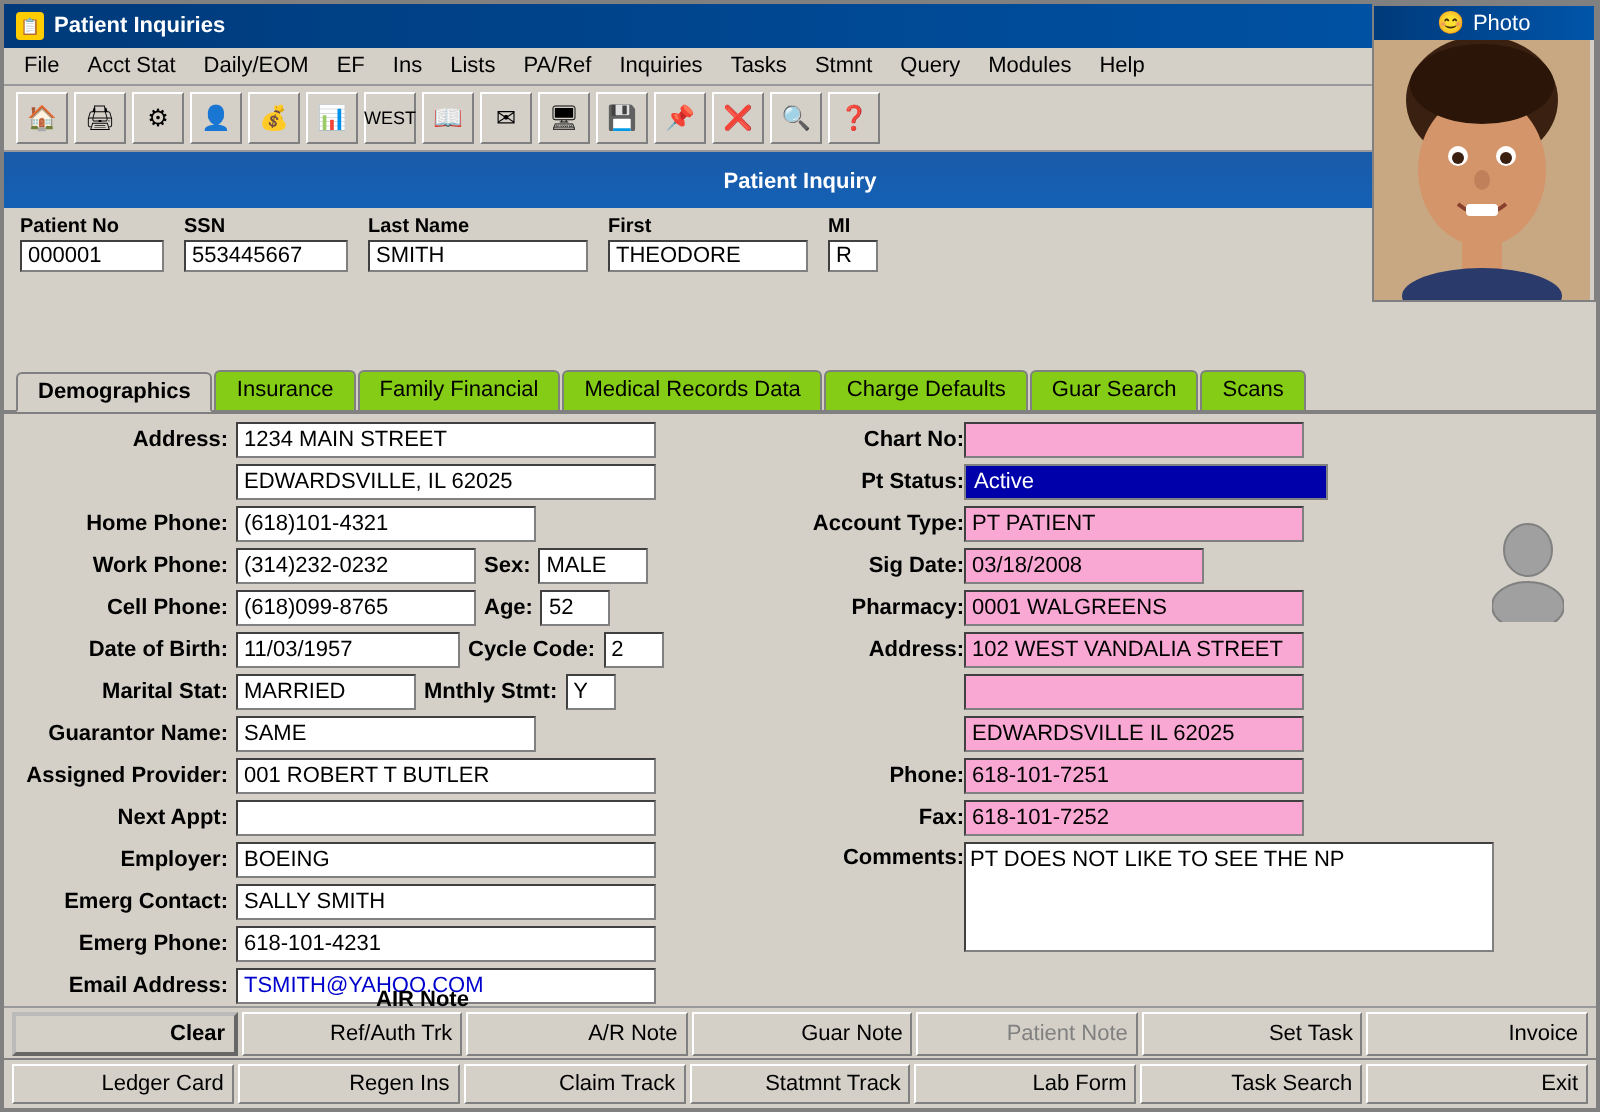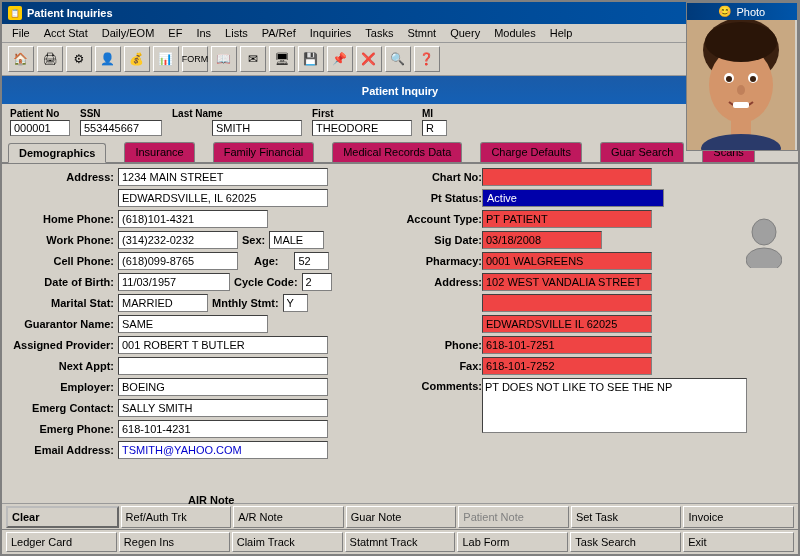--- a/index.html
+++ b/index.html
@@ -73,27 +73,28 @@
       border-left-color: #404040;
       background: white;
       padding: 1px 3px;
       font-size: 11px;
     }
     
     .tabs-row {
       display: flex;
       padding: 2px 6px 0;
       background: #d4d0c8;
-      gap: 18px;
+      gap: 1px;
+      margin-top: 43px;
     }
     .tab {
       padding: 3px 10px;
       border: 1px solid #808080;
       border-bottom: none;
-      background: #be185d;
+      background: #84cc16;
       cursor: pointer;
       font-size: 11px;
       border-top-left-radius: 3px;
       border-top-right-radius: 3px;
     }
     .tab.active {
       background: #d4d0c8;
       border-bottom: 1px solid #d4d0c8;
       font-weight: bold;
       position: relative;
@@ -134,21 +135,21 @@
       text-align: right;
       font-weight: bold;
       padding-right: 0;
       min-width: 90px;
       font-size: 11px;
     }
     .right-input {
       border: 1px solid #808080;
       border-top-color: #404040;
       border-left-color: #404040;
-      background: #ef4444;
+      background: #f9a8d4;
       padding: 1px 3px;
       font-size: 11px;
       height: 18px;
     }
     .right-input.wide { width: 170px; }
     .right-input.med { width: 120px; }
     
     .pt-status-active {
       background: #0000aa;
       color: white;
@@ -173,21 +174,21 @@
       gap: 2px;
     }
     .bottom-btn {
       flex: 1;
       padding: 3px 4px;
       background: #d4d0c8;
       border: 1px solid #808080;
       border-top-color: #fff;
       border-left-color: #fff;
       cursor: pointer;
-      text-align: left;
+      text-align: right;
       font-size: 11px;
     }
     .bottom-btn.inactive { color: #808080; }
     
     .photo-box {
       position: absolute;
       top: 0;
       right: 0;
       width: 110px;
       background: #d4d0c8;
@@ -289,47 +290,47 @@
     <span class="menu-item">Help</span>
   </div>
 
   <div class="toolbar">
     <div class="tb-btn">🏠</div>
     <div class="tb-btn">🖨</div>
     <div class="tb-btn">⚙</div>
     <div class="tb-btn">👤</div>
     <div class="tb-btn">💰</div>
     <div class="tb-btn">📊</div>
-    <div class="tb-btn" style="font-size:9px;">FORM</div>
+    <div class="tb-btn" style="font-size:9px;">WEST</div>
     <div class="tb-btn">📖</div>
     <div class="tb-btn">✉</div>
     <div class="tb-btn">🖥</div>
     <div class="tb-btn">💾</div>
     <div class="tb-btn">📌</div>
     <div class="tb-btn">❌</div>
     <div class="tb-btn">🔍</div>
     <div class="tb-btn">❓</div>
   </div>
 
   <div class="header-bar">
     <span>Patient Inquiry</span>
   </div>
 
   <div class="patient-fields">
     <div class="field-group">
       <div class="field-label">Patient No</div>
-      <input class="field-input" style="width: 60px;" value="000001" readonly="">
+      <input class="field-input" style="width: 72px;" value="000001" readonly="">
     </div>
     <div class="field-group">
       <div class="field-label">SSN</div>
       <input class="field-input" style="width: 82px;" value="553445667" readonly="">
     </div>
     <div class="field-group">
       <div class="field-label">Last Name</div>
-      <input class="field-input" style="width: 90px; margin-left: 40px;" value="SMITH" readonly="">
+      <input class="field-input" style="width: 110px;" value="SMITH" readonly="">
     </div>
     <div class="field-group">
       <div class="field-label">First</div>
       <input class="field-input" style="width: 100px;" value="THEODORE" readonly="">
     </div>
     <div class="field-group">
       <div class="field-label">MI</div>
       <input class="field-input" style="width: 25px;" value="R" readonly="">
     </div>
   </div>
@@ -365,21 +366,21 @@
       <div class="form-row">
         <div class="form-label">Work Phone:</div>
         <input class="form-input" style="width: 120px;" value="(314)232-0232" readonly="">
         <span style="font-weight:bold; padding: 0 4px;">Sex:</span>
         <input class="form-input" style="width: 55px;" value="MALE" readonly="">
       </div>
 
       <div class="form-row">
         <div class="form-label">Cell Phone:</div>
         <input class="form-input" style="width: 120px;" value="(618)099-8765" readonly="">
-        <span style="font-weight:bold; padding: 0 16px;">Age:</span>
+        <span style="font-weight:bold; padding: 0 4px;">Age:</span>
         <input class="form-input" style="width: 35px;" value="52" readonly="">
       </div>
 
       <div class="form-row">
         <div class="form-label">Date of Birth:</div>
         <input class="form-input" style="width: 112px;" value="11/03/1957" readonly="">
         <span style="font-weight:bold; padding: 0 4px;">Cycle Code:</span>
         <input class="form-input" style="width: 30px;" value="2" readonly="">
       </div>
 

